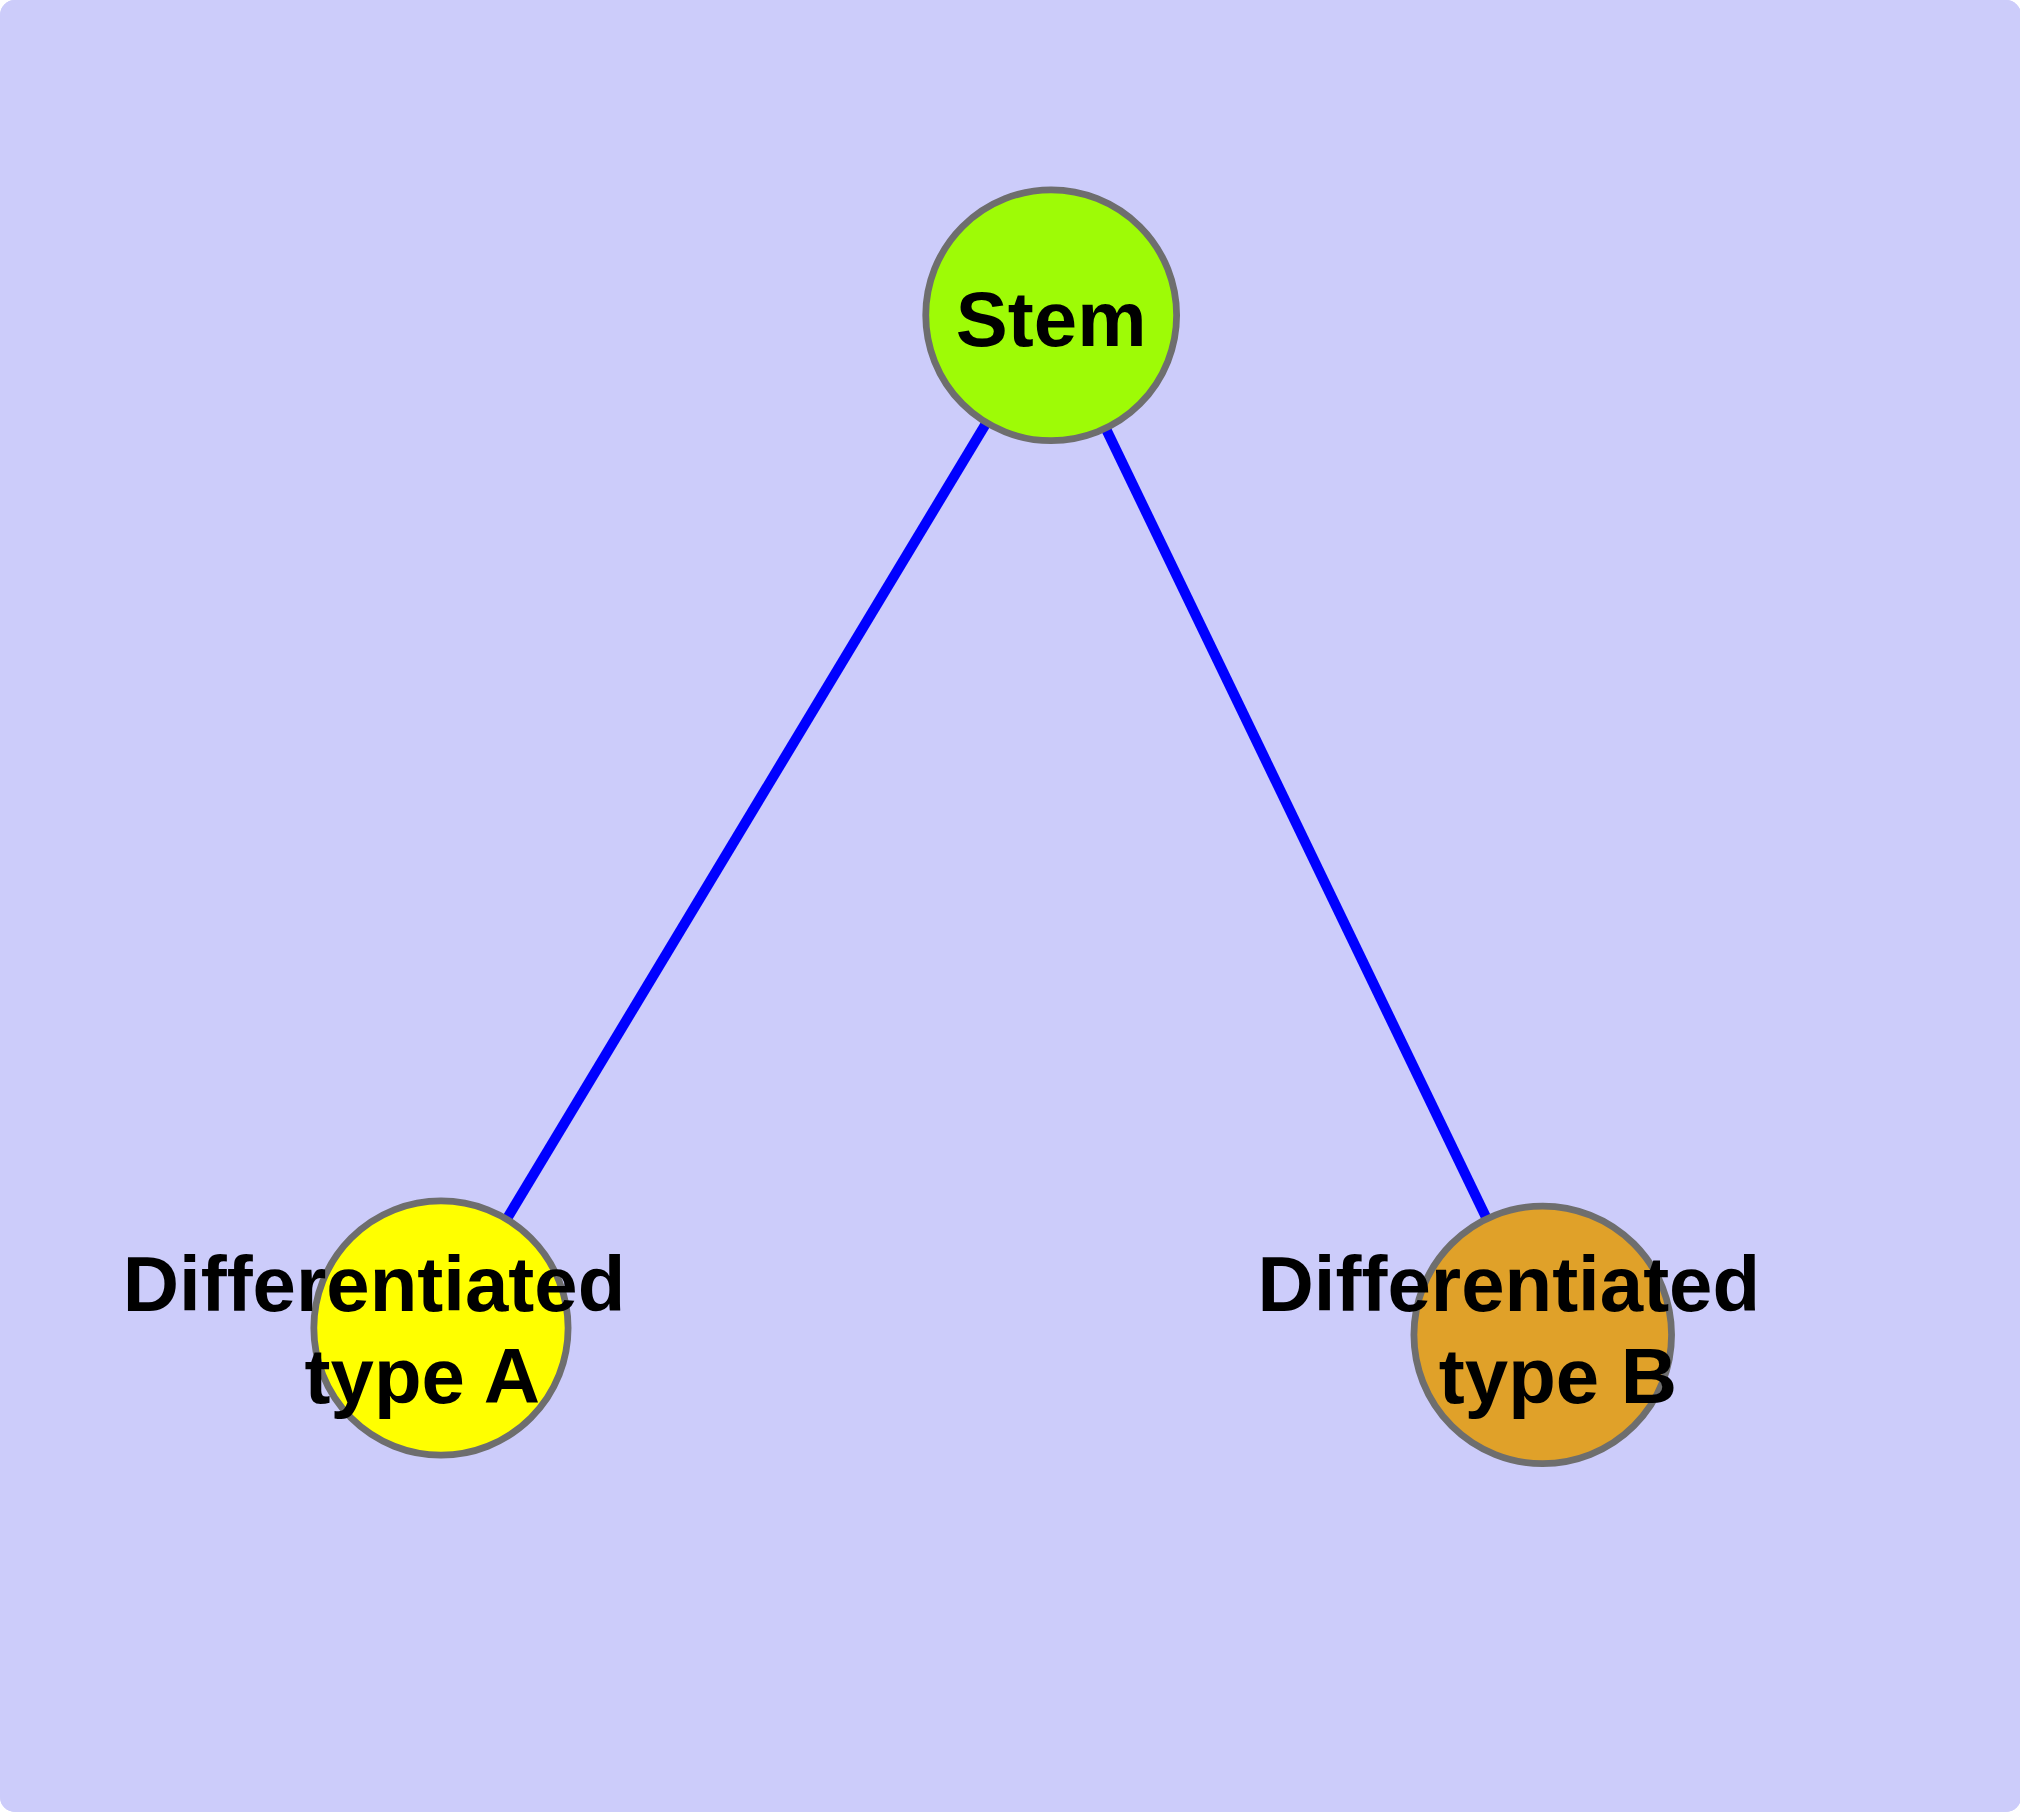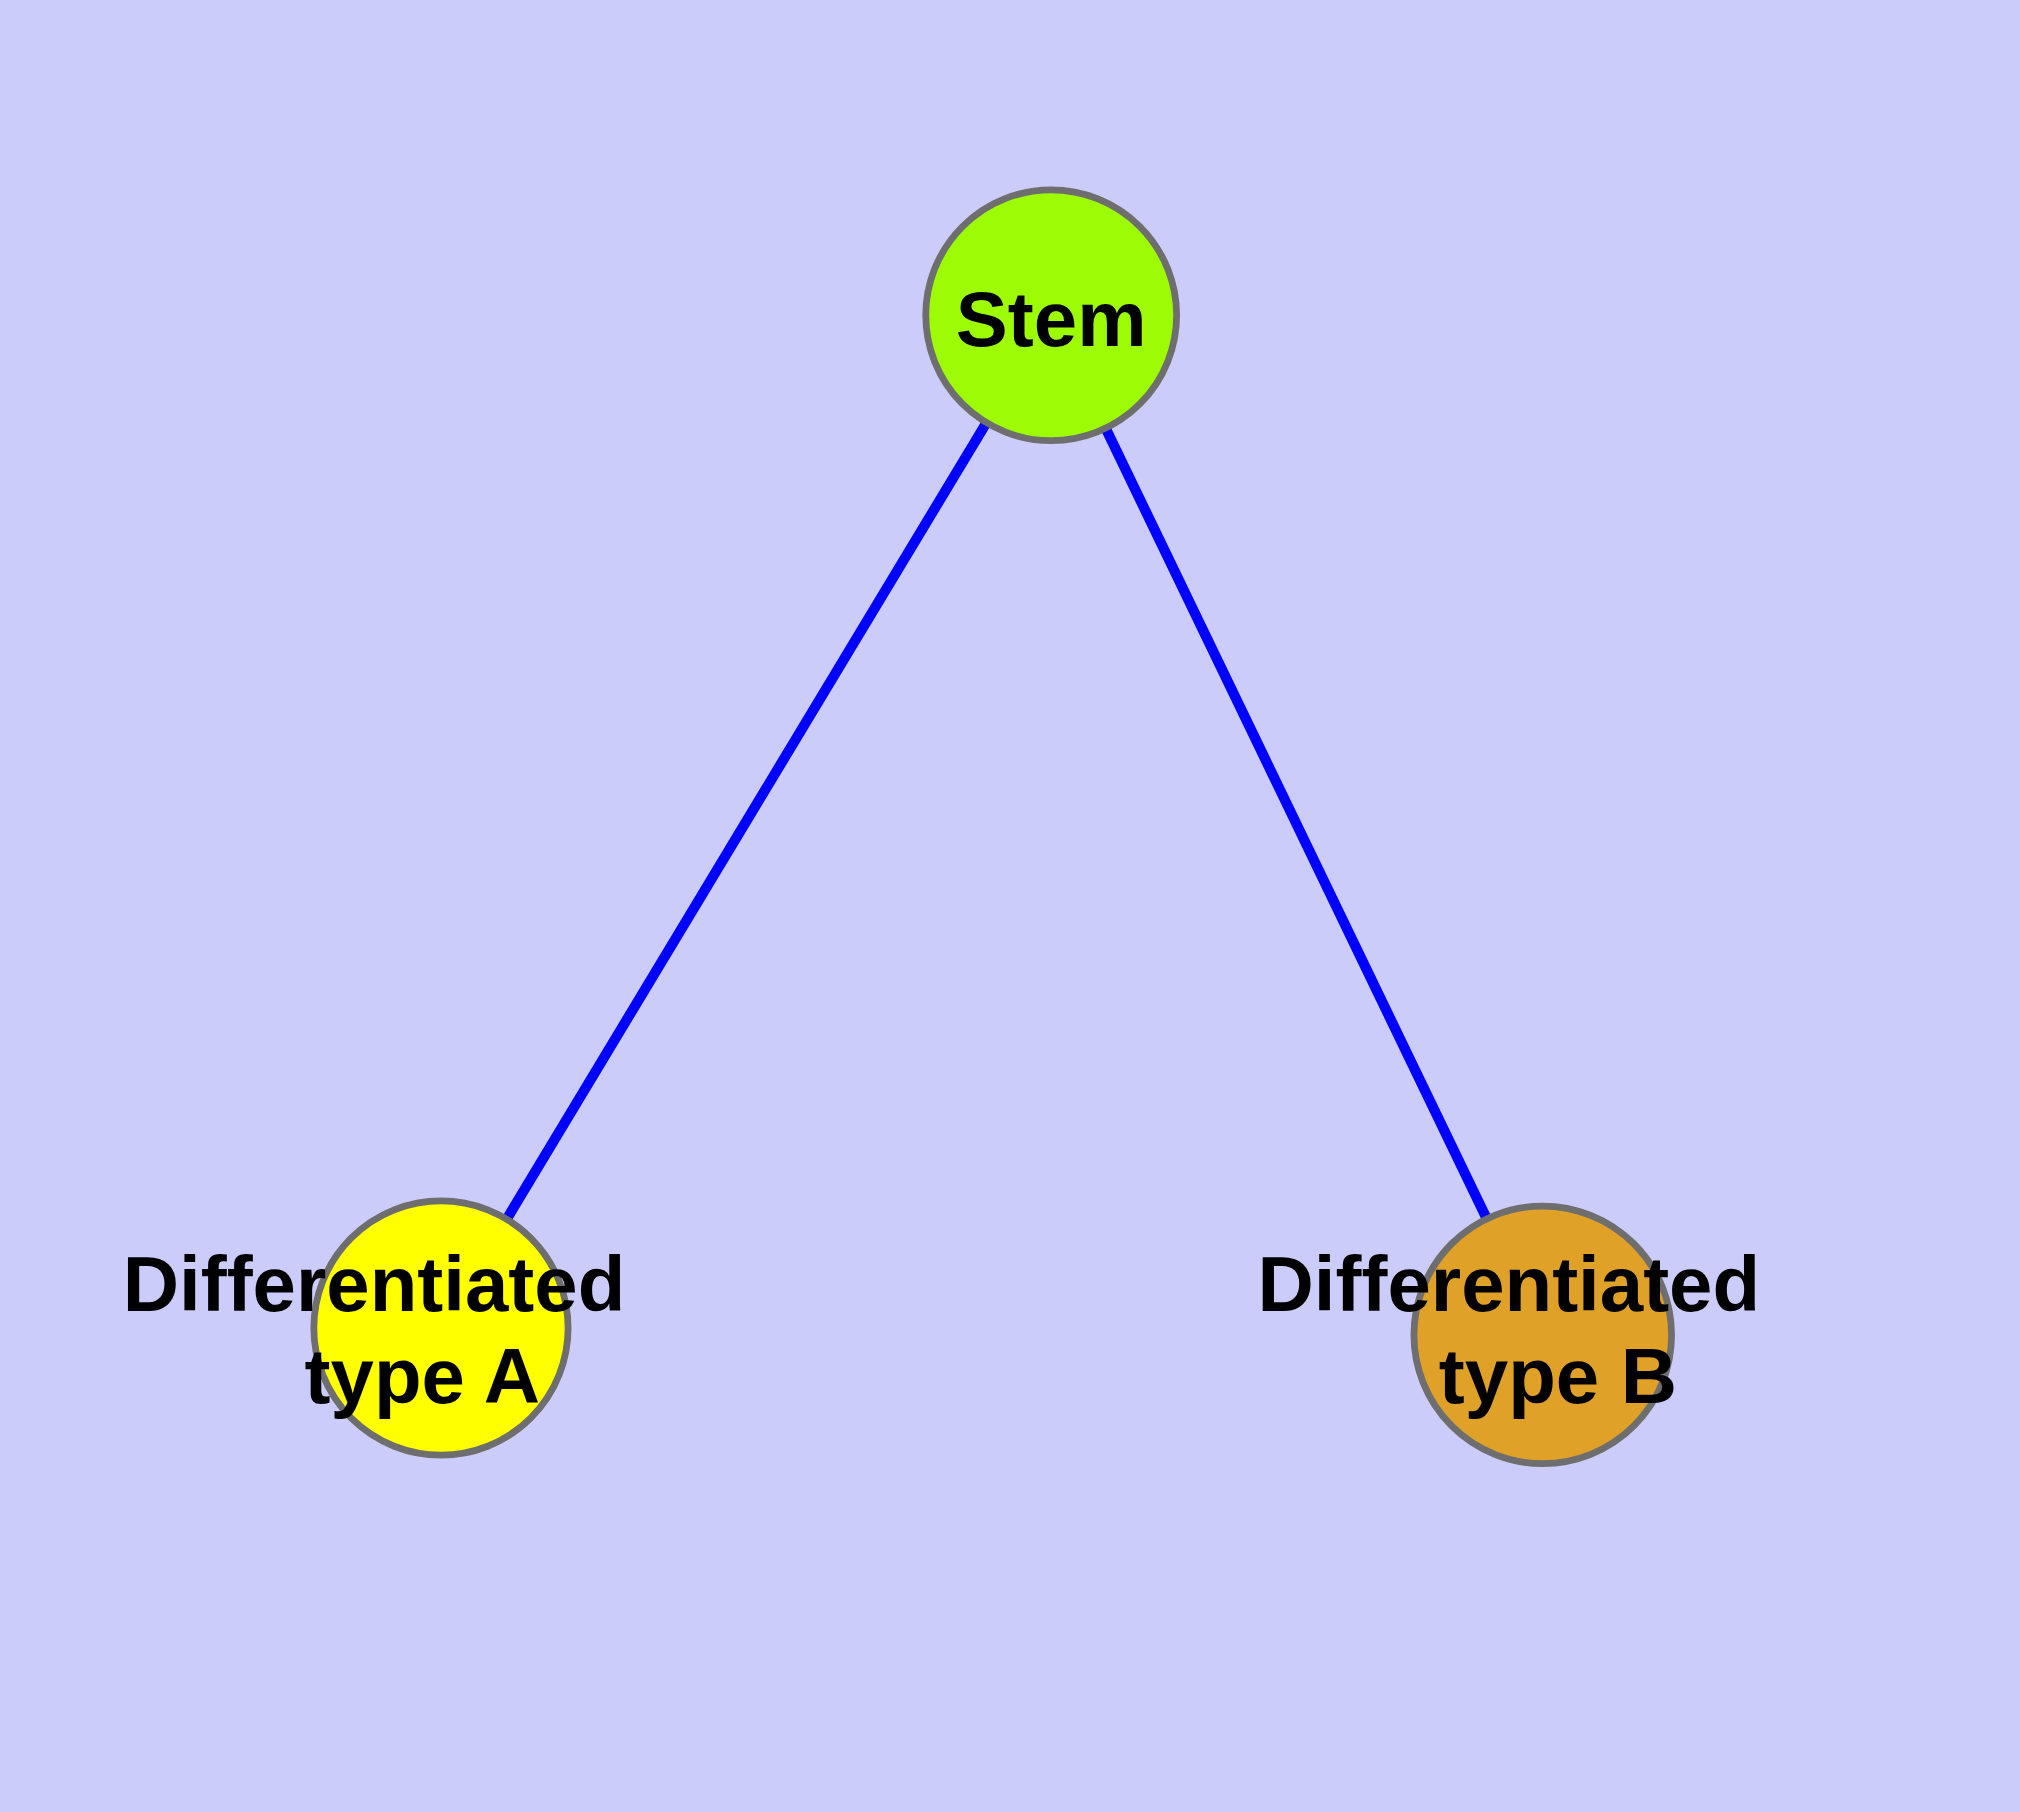--- a/index.html
+++ b/index.html
@@ -7,20 +7,21 @@
     padding: 0;
     background: #ffffff;
   }
   #canvas {
     position: relative;
     width: 2021px;
     height: 1812px;
     overflow: hidden;
     background: #ccccfa;
     font-family: "Liberation Sans", sans-serif;
+    border-radius: 15px;
   }
   #graph-svg {
     position: absolute;
     top: 0;
     left: 0;
     width: 2021px;
     height: 1812px;
     display: block;
   }
   .edge-line {

